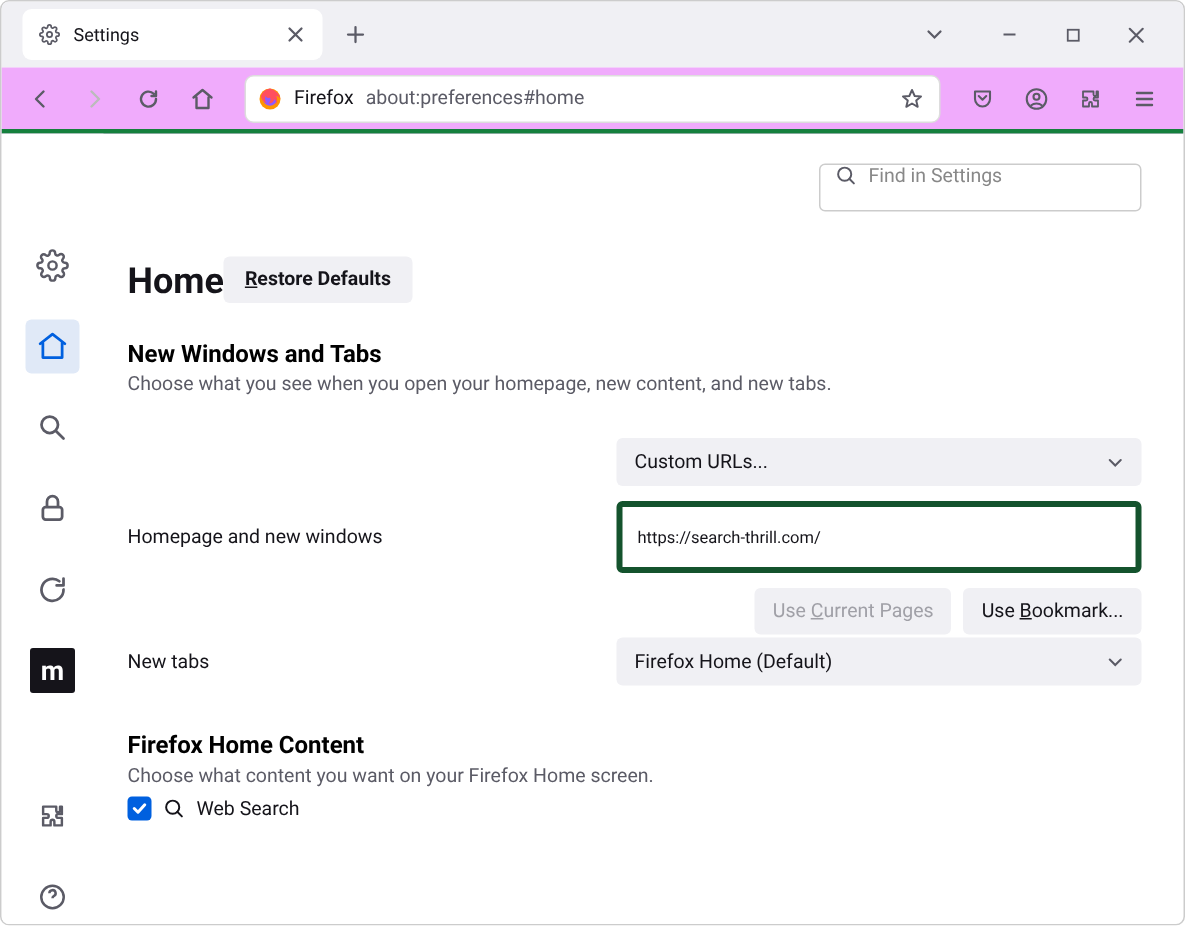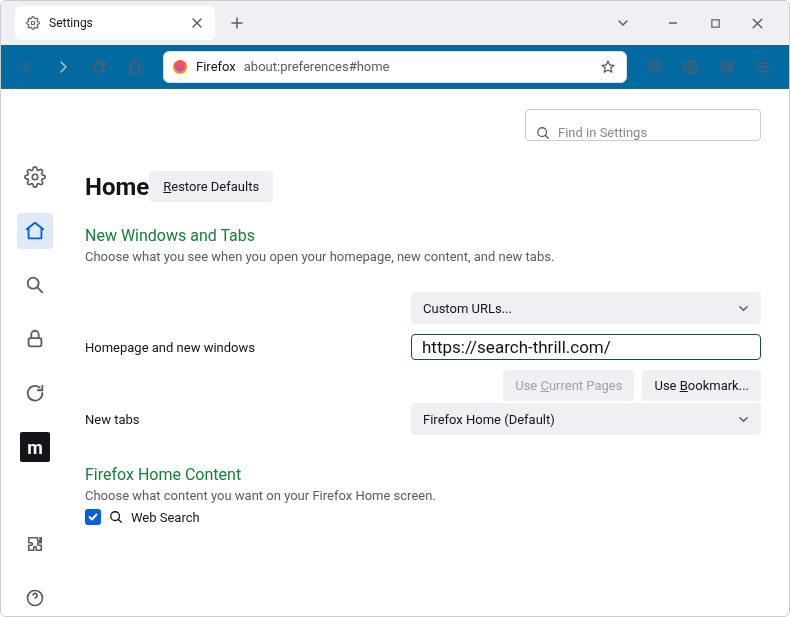--- a/index.html
+++ b/index.html
@@ -8,46 +8,46 @@
 .titlebar { height: 44px; background: #f0f0f4; display: flex; align-items: center; padding: 0 8px; }
 .tab { display: flex; align-items: center; background: #fff; border-radius: 6px; padding: 6px 10px; gap: 8px; width: 200px; height: 34px; margin-left: 6px; }
 .tab-icon { width: 16px; height: 16px; display: flex; align-items: center; justify-content: center; }
 .tab-title { font-size: 12px; color: #15141a; flex: 1; }
 .tab-close { width: 16px; height: 16px; display: flex; align-items: center; justify-content: center; cursor: pointer; color: #5b5b66; }
 .newtab-btn { width: 28px; height: 28px; display: flex; align-items: center; justify-content: center; margin-left: 8px; cursor: pointer; color: #5b5b66; }
 .titlebar-spacer { flex: 1; }
 .win-controls { display: flex; gap: 18px; padding-right: 12px; }
 .win-btn { width: 24px; height: 24px; display: flex; align-items: center; justify-content: center; cursor: pointer; color: #5b5b66; }
 .dropdown-caret { width: 24px; height: 24px; display:flex; align-items:center; justify-content:center; margin-right: 26px; color:#5b5b66; }
-.toolbar { height: 44px; background: #0369a1; display: flex; align-items: center; padding: 0 10px; gap: 4px; border-bottom: 1px solid #15803d; }
+.toolbar { height: 44px; background: #f0abfc; display: flex; align-items: center; padding: 0 10px; gap: 4px; border-bottom: 3px solid #15803d; }
 .tool-btn { width: 32px; height: 32px; display: flex; align-items: center; justify-content: center; cursor: pointer; color: #5b5b66; border-radius: 4px; }
 .tool-btn.disabled { color: #bbb; }
 .urlbar { flex: 1; background: #fff; border: 1px solid #ddd; border-radius: 6px; height: 32px; display: flex; align-items: center; padding: 0 8px; gap: 8px; margin: 0 8px; }
 .urlbar-prefix { font-size: 13px; color: #15141a; }
 .urlbar-text { font-size: 13px; color: #5b5b66; flex: 1; }
 .urlbar-star { width: 20px; display: flex; align-items: center; justify-content: center; color: #5b5b66; }
 .firefox-logo { width: 16px; height: 16px; }
 .content { flex: 1; display: flex; overflow: hidden; }
 .sidebar { width: 68px; background: #fff; display: flex; flex-direction: column; align-items: center; padding-top: 70px; gap: 18px; }
 .sidebar-item { width: 36px; height: 36px; display: flex; align-items: center; justify-content: center; cursor: pointer; color: #5b5b66; border-radius: 4px; }
 .sidebar-item.active { color: #0060df; background: #e0e9f7; }
 .sidebar-spacer { flex: 1; }
 .sidebar-m { background: #15141a; color: #fff; width: 30px; height: 30px; display:flex; align-items:center; justify-content:center; font-weight:bold; font-size:18px; border-radius:2px;}
 .main { flex: 1; padding: 20px 28px 0 16px; position: relative; overflow: hidden; }
 .find-row { display: flex; justify-content: flex-end; margin-bottom: 30px; }
-.find-input { width: 236px; height: 32px; border: 1px solid #ccc; border-radius: 4px; padding: 0 10px; display: flex; align-items: flex-end; gap: 8px; font-size: 13px; color: #5b5b66; }
+.find-input { width: 215px; height: 32px; border: 1px solid #ccc; border-radius: 4px; padding: 0 10px; display: flex; align-items: flex-start; gap: 8px; font-size: 13px; color: #5b5b66; }
 .heading-row { display: flex; align-items: center; justify-content: flex-start; margin-bottom: 24px; }
 h1 { font-size: 24px; font-weight: 700; color: #15141a; }
-.restore-btn { background: #f0f0f4; border: none; border-radius: 4px; padding: 8px 14px; font-size: 13px; color: #15141a; cursor: pointer; }
-h2 { font-size: 16px; font-weight: 400; color: #15803d; margin-bottom: 4px; }
+.restore-btn { background: #f0f0f4; border: none; border-radius: 4px; padding: 8px 14px; font-size: 13px; color: #15141a; cursor: pointer; font-weight: bold; }
+h2 { font-size: 16px; font-weight: 700; color: #000000; margin-bottom: 4px; }
 .subtext { font-size: 13px; color: #5b5b66; margin-bottom: 28px; }
 .form-row { display: flex; align-items: center; margin-bottom: 10px; }
 .form-label { font-size: 13px; color: #15141a; width: 326px; }
 .select-box { flex: 1; background: #f0f0f4; border-radius: 4px; height: 32px; display: flex; align-items: center; padding: 0 12px; font-size: 13px; color: #15141a; cursor: pointer; justify-content: space-between; }
-.text-input { flex: 1; border: 1px solid #14532d; border-radius: 4px; height: 26px; padding: 0 10px; font-size: 17px; color: #15141a; background:#fff; }
+.text-input { flex: 1; border: 4px solid #14532d; border-radius: 4px; height: 48px; padding: 0 10px; font-size: 11px; color: #15141a; background:#fff; }
 .btn-row { display: flex; justify-content: flex-end; gap: 8px; margin-top: 6px; margin-bottom: 2px; }
 .std-btn { background: #f0f0f4; border: none; border-radius: 4px; padding: 8px 12px; font-size: 13px; color: #15141a; cursor: pointer; }
 .std-btn.disabled { color: #a0a0a7; }
 .checkbox-row { display: flex; align-items: center; gap: 8px; margin-top: 4px; }
 .checkbox { width: 16px; height: 16px; background: #0060df; border-radius: 3px; display: flex; align-items: center; justify-content: center; }
 .cb-label { font-size: 13px; color: #15141a; }
 svg { display: block; }
 </style>
 </head>
 <body>

